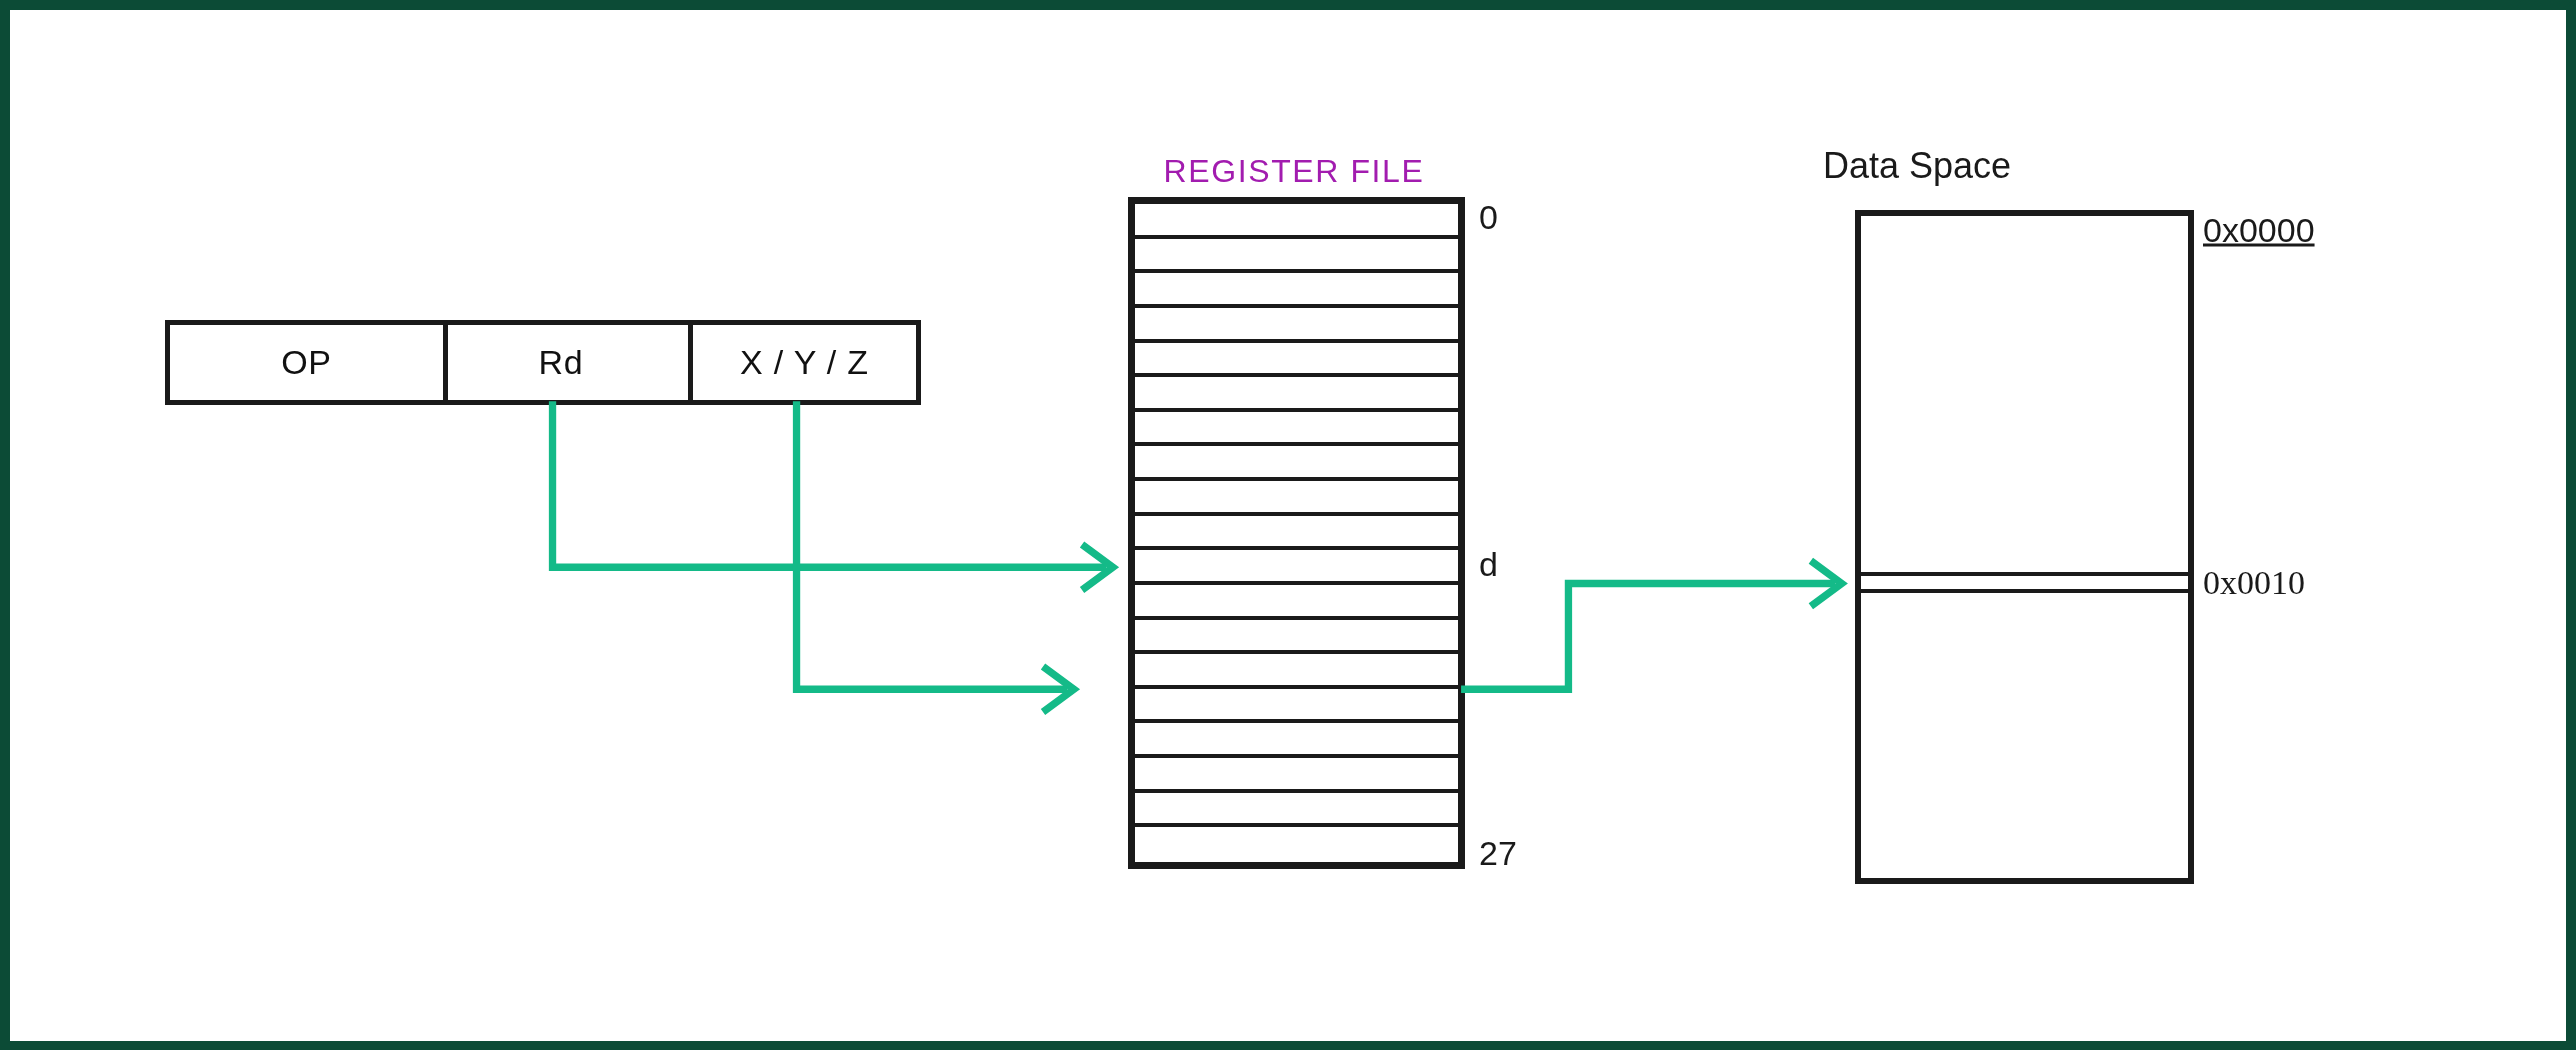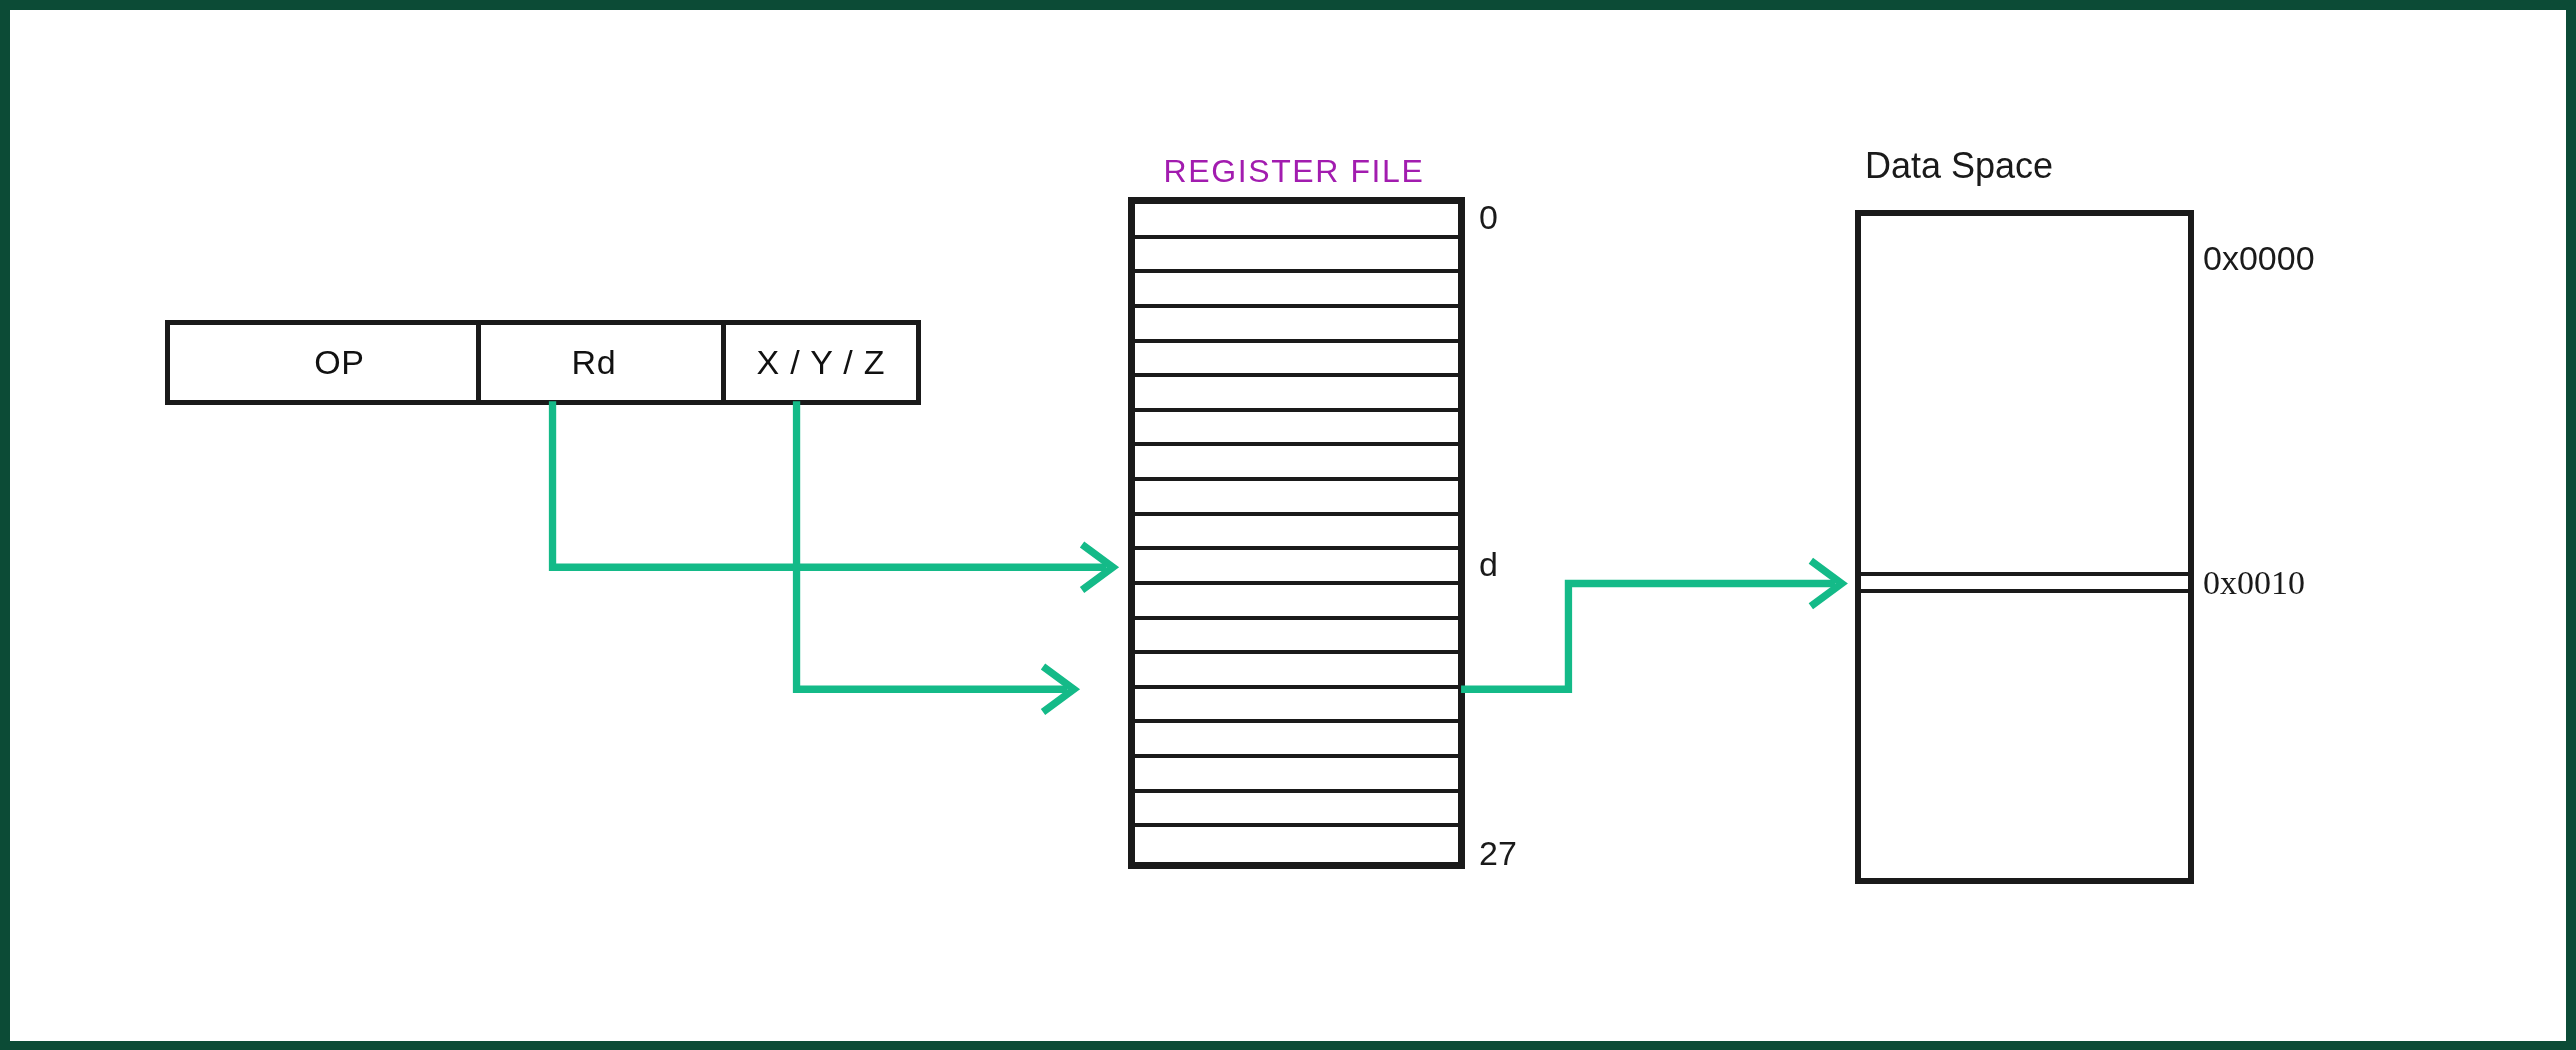--- a/index.html
+++ b/index.html
@@ -19,21 +19,20 @@
   }
   
   .insn-box {
     position: absolute;
     left: 155px; top: 310px;
     width: 756px; height: 85px;
     border: 5.7px solid var(--line, #1a1a1a);
     box-sizing: border-box;
     display: flex;
     background: #ffffff;
-    padding-left: 33px;
   }
   .insn-cell {
     display: flex;
     align-items: center;
     justify-content: center;
     font-size: 34px;
     color: #111111;
     letter-spacing: 0.8px;
   }
   .insn-cell.c1 { width: 273px; }
@@ -67,21 +66,21 @@
     position: absolute;
     transform: translateY(-50%);
     font-size: 34px;
     color: #1a1a1a;
     white-space: nowrap;
   }
 
   
   .ds-title {
     position: absolute;
-    left: 1949px; top: 156px;
+    left: 1907px; top: 156px;
     transform: translate(-50%, -50%);
     font-size: 36px;
     color: #1a1a1a;
     white-space: nowrap;
   }
   .ds-box {
     position: absolute;
     left: 1845px; top: 200px;
     width: 339px; height: 674px;
     border: 6.5px solid var(--line, #1a1a1a);
@@ -149,21 +148,21 @@
 
   <div class="side-label" style="left:1469px; top:207px;">0</div>
   <div class="side-label" style="left:1469px; top:554px;">d</div>
   <div class="side-label" style="left:1469px; top:843px;">27</div>
 
   <div class="ds-title">Data Space</div>
   <div class="ds-box">
     <div class="ds-thin-row"></div>
   </div>
 
-  <div class="side-label" style="left:2193px; top:248px;">0x0000</div>
+  <div class="side-label" style="left:2193px; top:220px;text-decoration:underline;">0x0000</div>
   <div class="side-label" style="left:2193px; top:573px;font-family:Liberation Serif, serif;">0x0010</div>
 
   <svg class="arrows" viewBox="0 0 3167 1292">
     <g>
       <path d="M667,481 L667,685 L1348,685"></path>
       <path d="M1318,657 L1356,685 L1318,713"></path>
     </g>
     <g>
       <path d="M967,481 L967,835 L1300,835"></path>
       <path d="M1270,807 L1308,835 L1270,863"></path>

